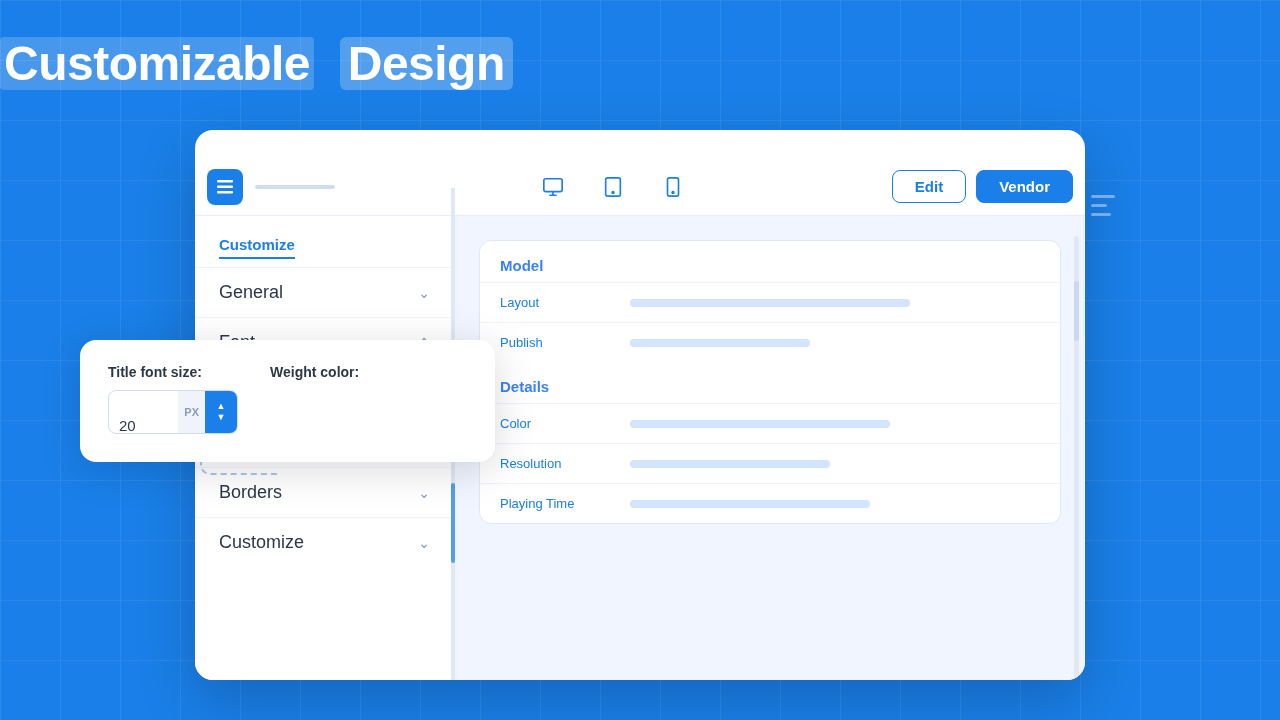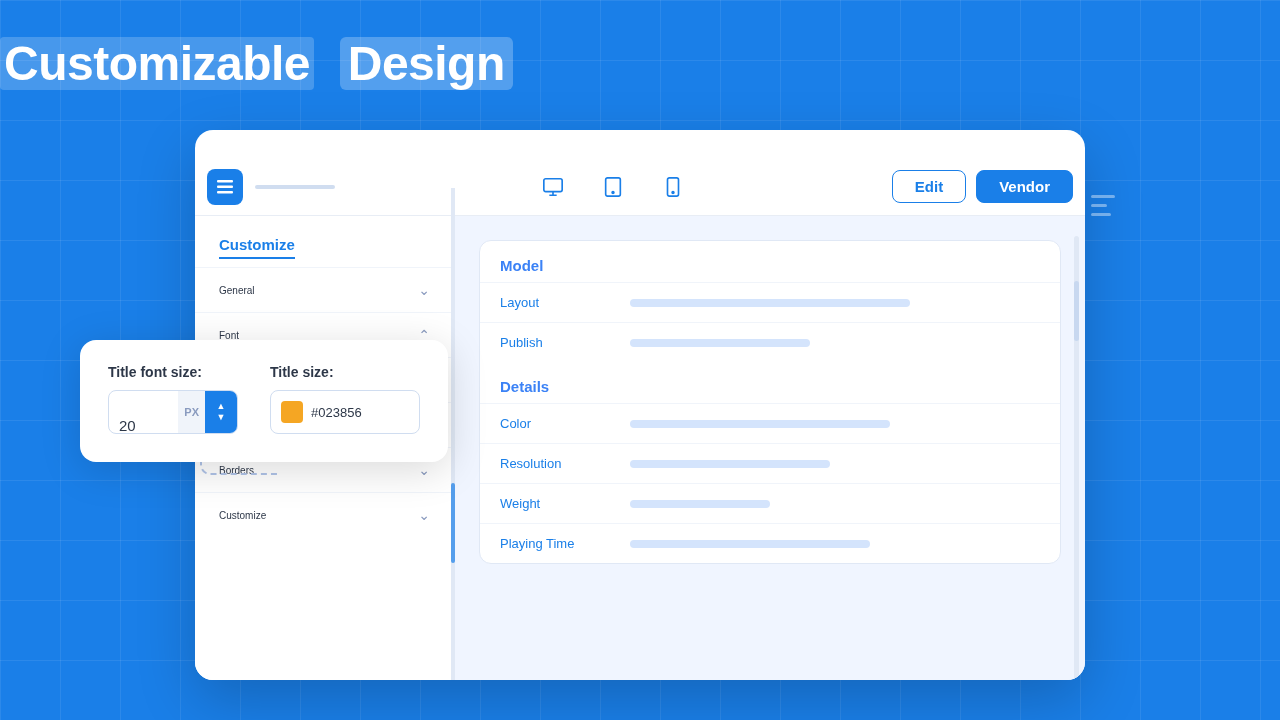--- a/index.html
+++ b/index.html
@@ -187,21 +187,21 @@
       border-top: 1px solid #f0f4fa;
       cursor: pointer;
     }
 
     .sidebar-item:first-child {
       border-top: none;
       margin-top: 10px;
     }
 
     .sidebar-item-label {
-      font-size: 10px;
+      font-size: 18px;
       color: #2d3748;
       font-weight: 500;
     }
 
     .chevron {
       color: #8a9bbf;
       font-size: 14px;
     }
 
     
@@ -246,21 +246,21 @@
       height: 8px;
       background: #d4e4fc;
       border-radius: 4px;
     }
 
     
     .popup-card {
       position: absolute;
       top: 340px;
       left: 80px;
-      width: 368px;
+      width: 415px;
       background: #fff;
       border-radius: 16px;
       box-shadow: 0 8px 40px rgba(0,0,0,0.15);
       padding: 24px 28px 28px;
       z-index: 10;
     }
 
     .popup-row {
       display: flex;
       gap: 32px;
@@ -494,24 +494,20 @@
         <div class="section-title">Details</div>
         <div class="data-row">
           <span class="data-row-label">Color</span>
           <div class="data-row-bar" style="max-width:260px;"></div>
         </div>
         <div class="data-row">
           <span class="data-row-label">Resolution</span>
           <div class="data-row-bar" style="max-width:200px;"></div>
         </div>
         <div class="data-row">
-          <span class="data-row-label">Weight</span>
-          <div class="data-row-bar" style="max-width:140px;"></div>
-        </div>
-        <div class="data-row">
           <span class="data-row-label">Playing Time</span>
           <div class="data-row-bar" style="max-width:240px;"></div>
         </div>
 
       </div>
 
       <div style="position:absolute;right:6px;top:20px;bottom:20px;width:5px;background:#e0e8f5;border-radius:3px;">
         <div style="position:absolute;top:10%;width:100%;height:60px;background:#c8d8f0;border-radius:3px;"></div>
       </div>
     </div>
@@ -528,25 +524,21 @@
         <input class="font-size-value" type="text" value="20" style="background: transparent; width: 40px;">
         <span class="font-size-unit">PX</span>
         <div class="font-size-stepper">
           <span class="stepper-arrow">▲</span>
           <span class="stepper-arrow">▼</span>
         </div>
       </div>
     </div>
 
     <div class="popup-field-group">
-      <span class="popup-label">Title size:</span>
-      <div class="color-input">
-        <div class="color-swatch"></div>
-        <span class="color-hex">#023856</span>
-      </div>
+      <span class="popup-label">Weight color:</span>
     </div>
 
   </div>
 </div>
 
 <div class="connector"></div>
 
 <div class="right-decoration">
   <div class="deco-line" style="width:24px;"></div>
   <div class="deco-line" style="width:16px;"></div>

